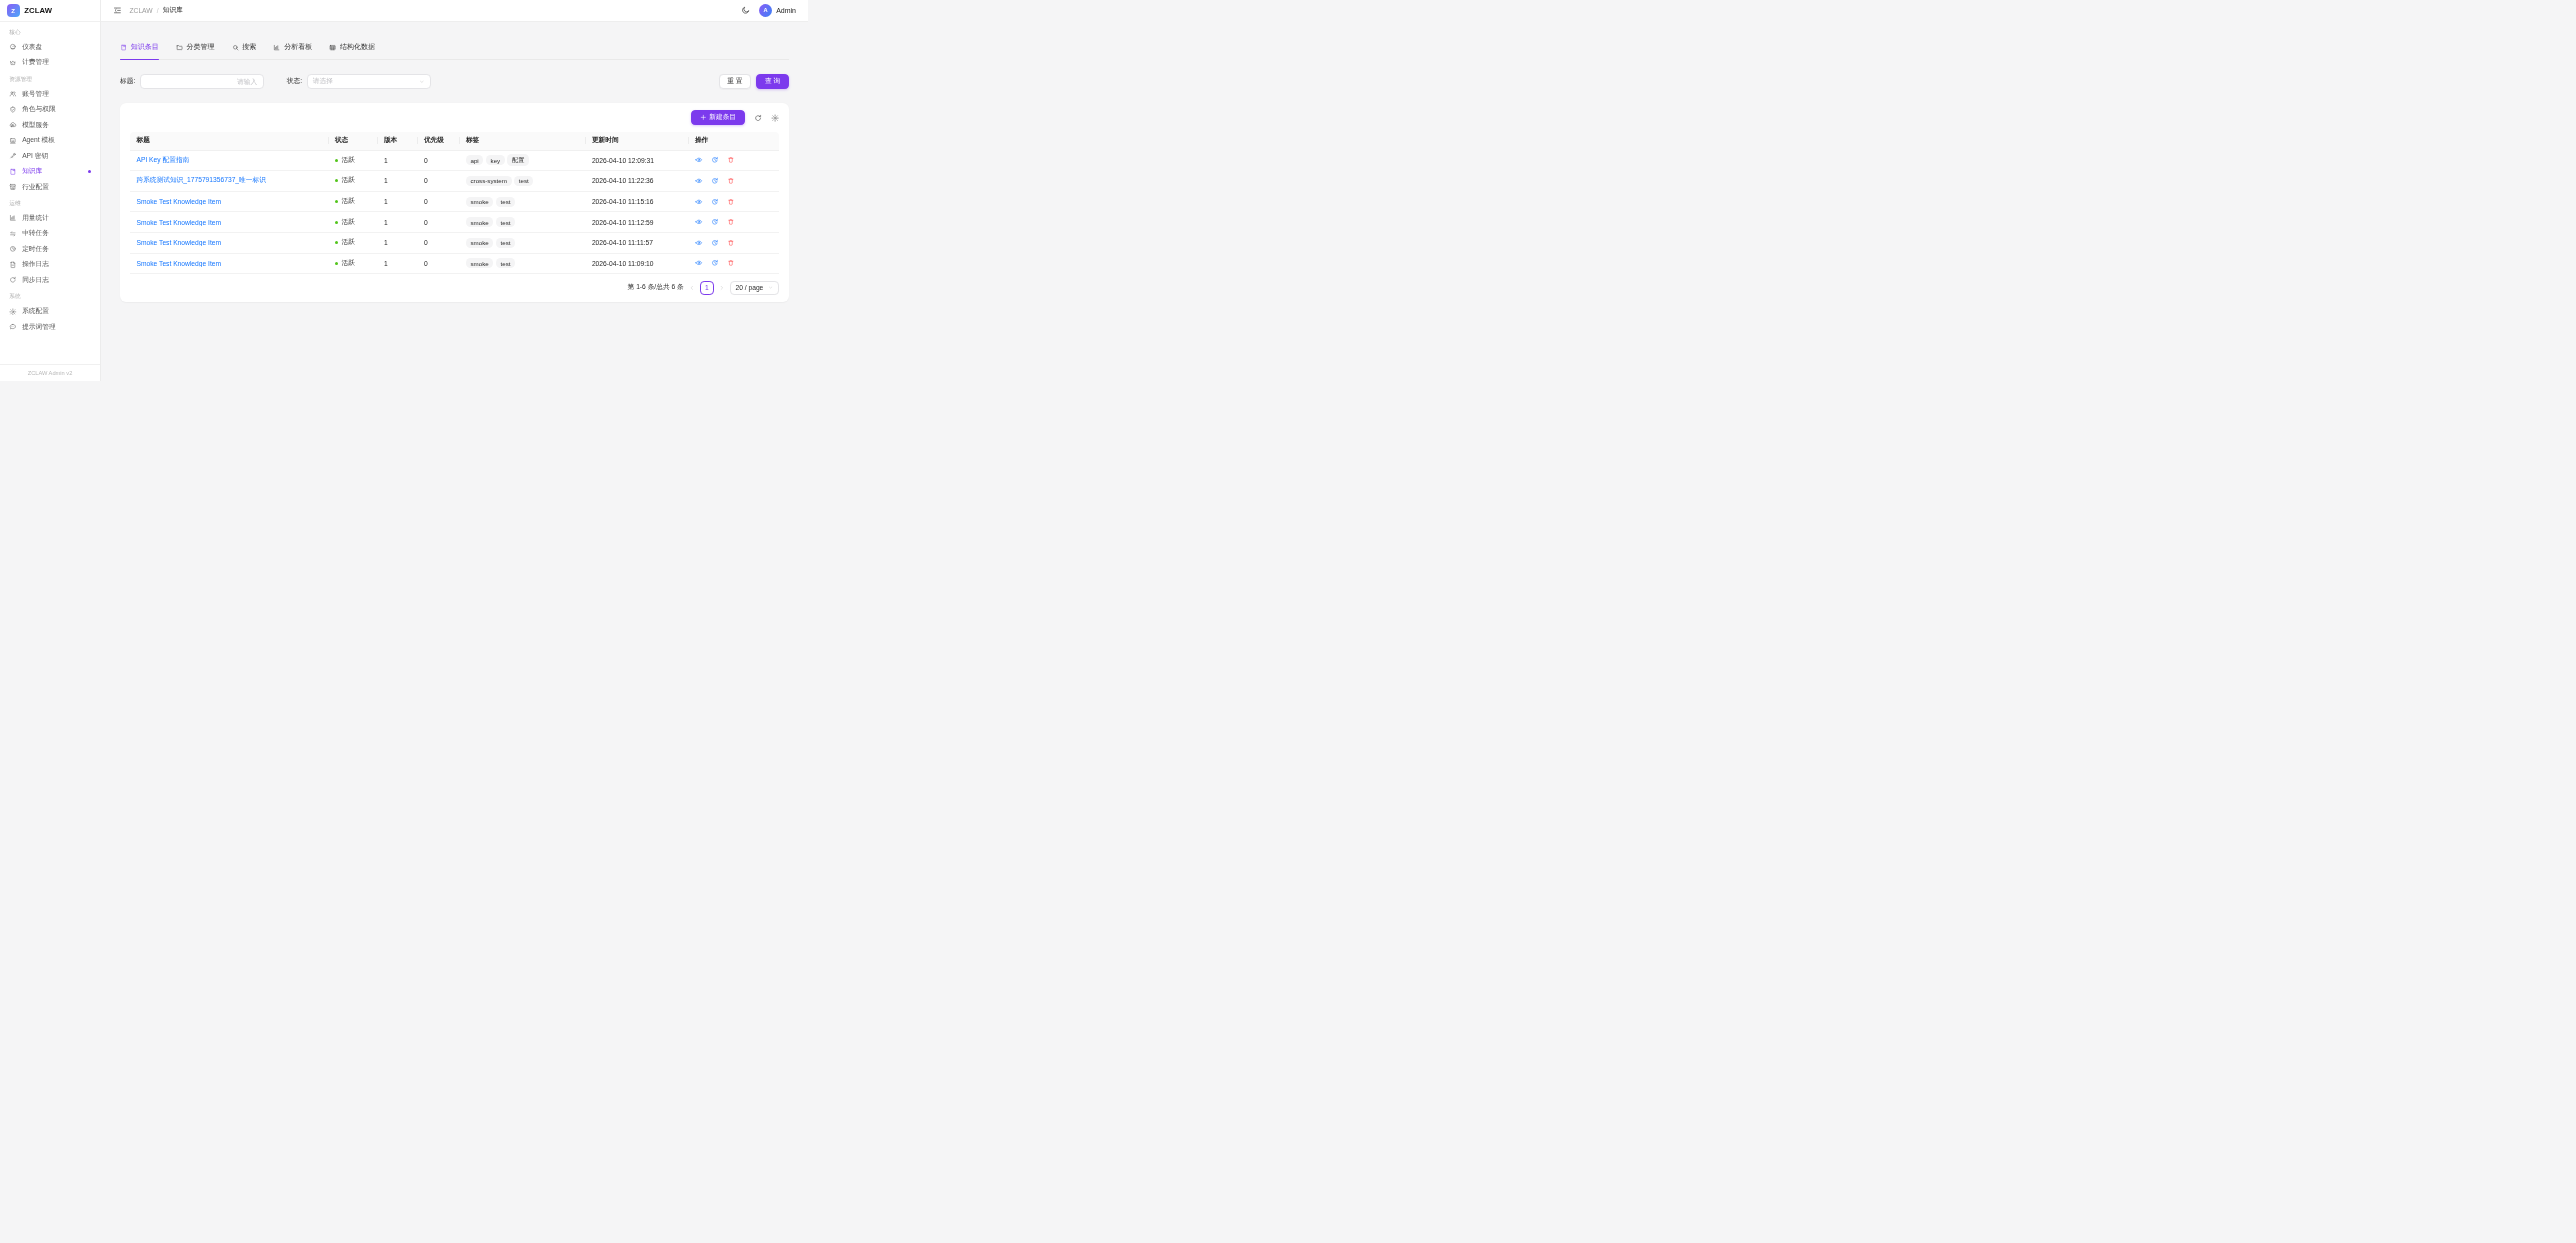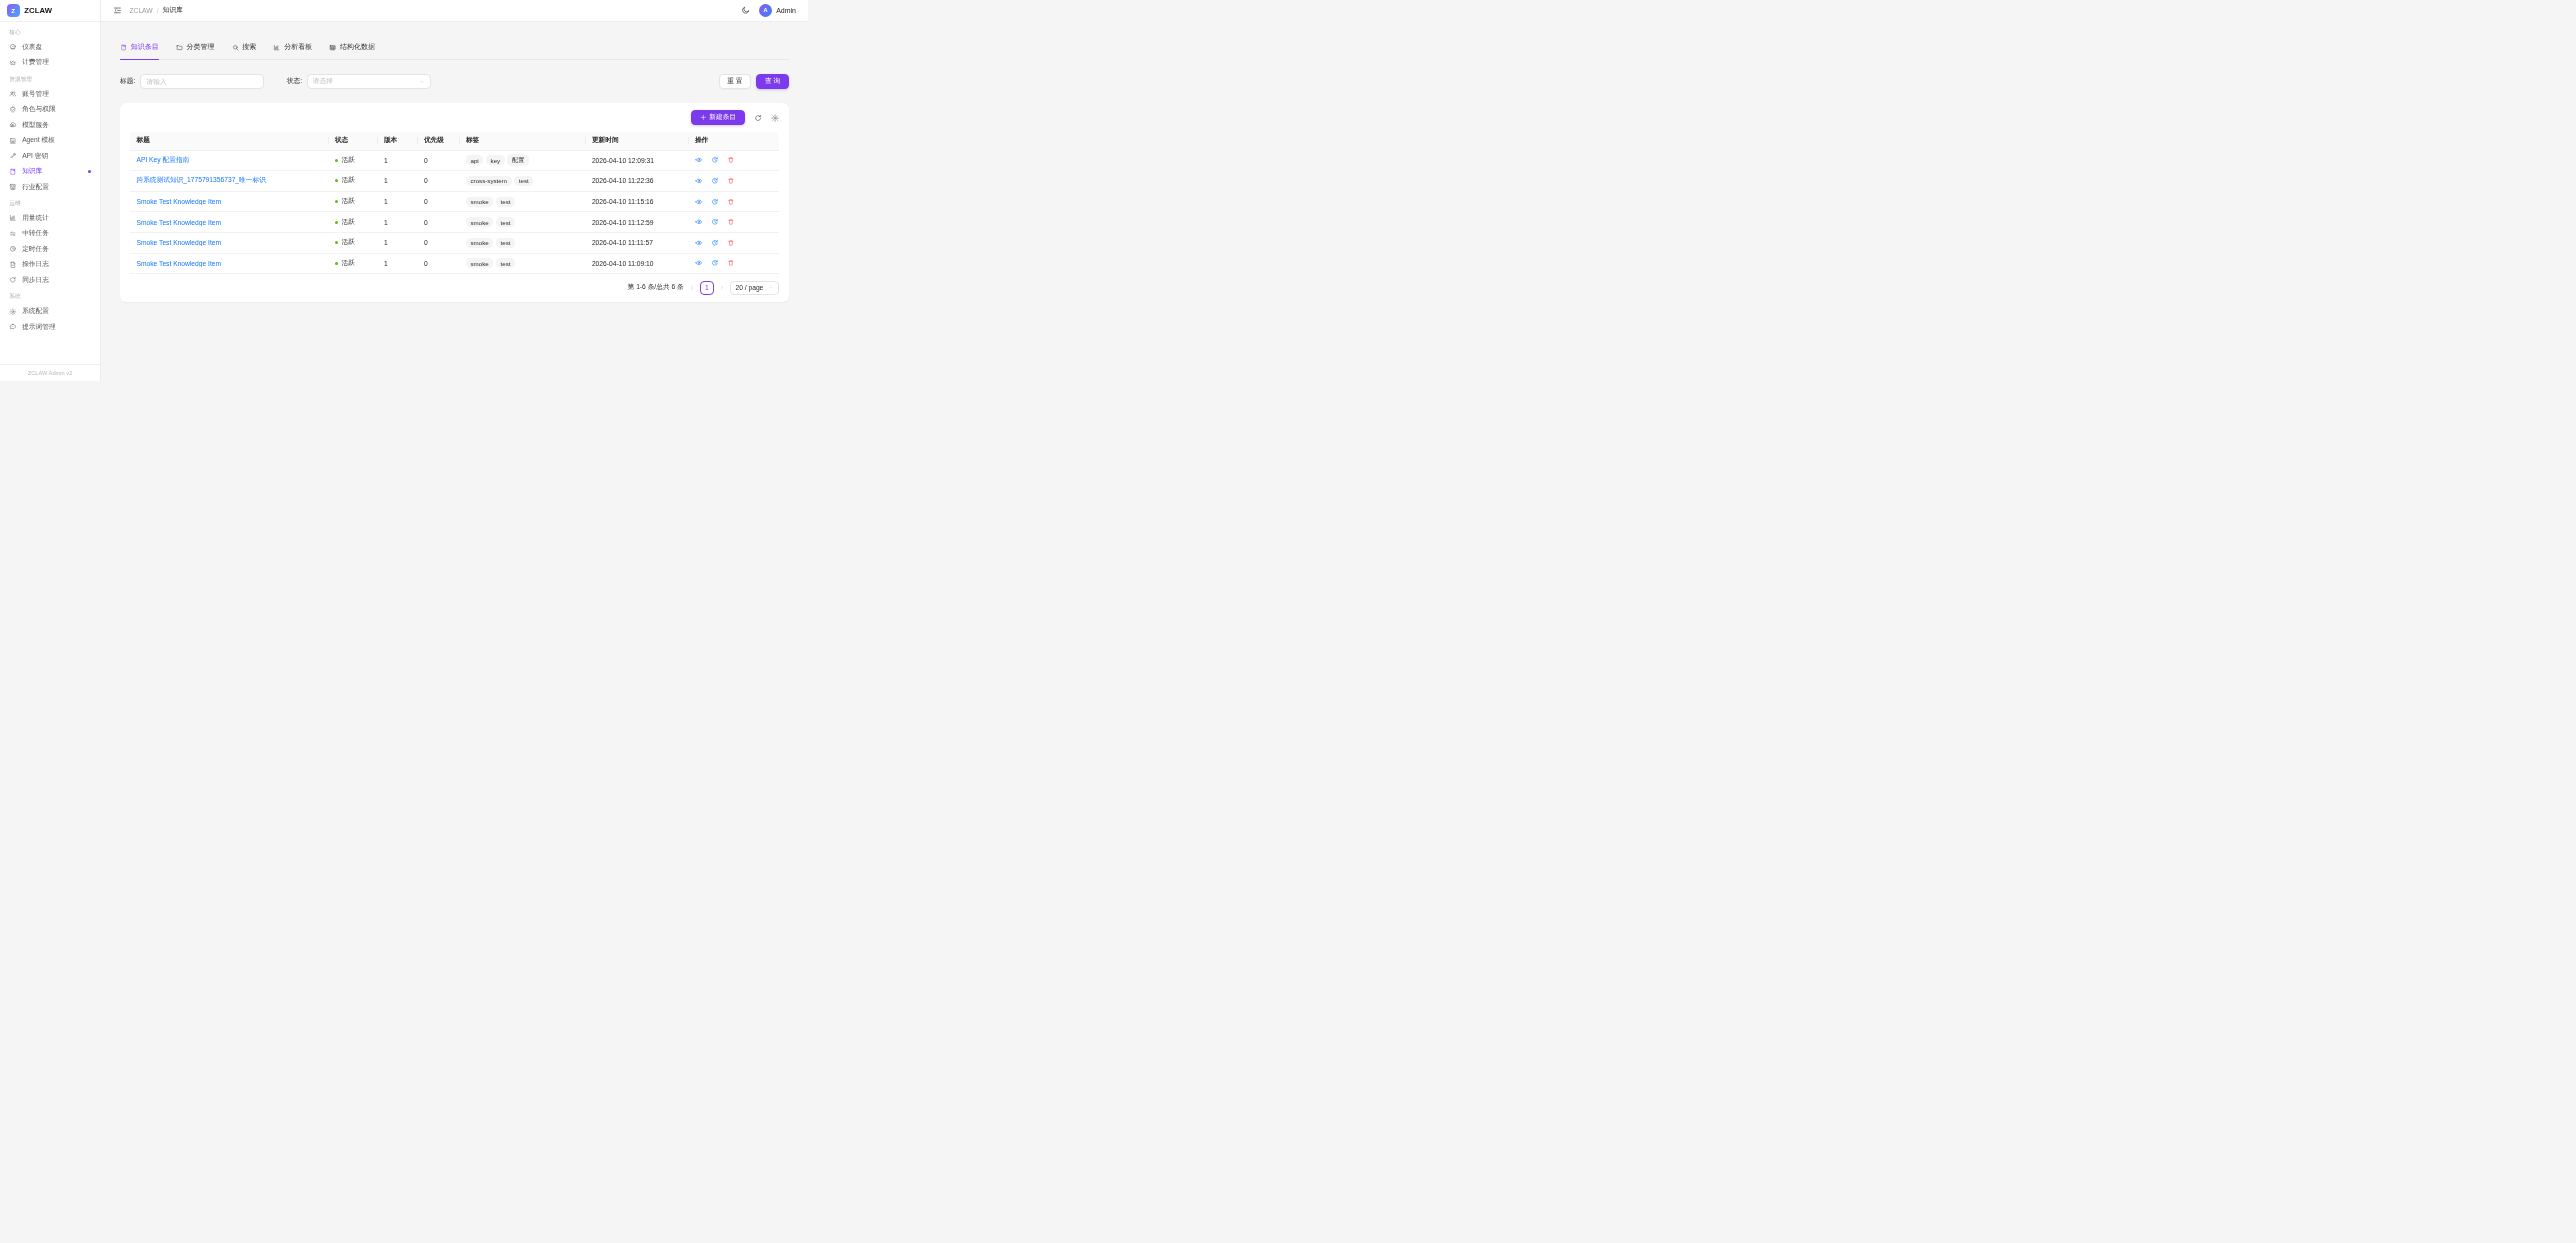--- a/index.html
+++ b/index.html
@@ -50,21 +50,21 @@
   .tab svg { width:7.2px; height:7.2px; }
   .tab.active { color:#7c3aed; }
   .tab.active::after { content:""; position:absolute; left:0; right:0; bottom:-0.5px; height:1px; background:#7c3aed; border-radius:1px; }
 
   
   .filter-row { margin-top:13.4px; display:flex; align-items:center; }
   .filter-item { display:flex; align-items:center; gap:4.6px; }
   .filter-item + .filter-item { margin-left:23px; }
   .filter-label { color:#2b2b2b; }
   .text-input { width:124px; height:15.5px; background:#fff; border:0.5px solid #e4e4e7; border-radius:4.1px; padding:0 5.7px;
-    font-family:inherit; font-size:6.7px; color:#333; outline:none; }
+    font-family:inherit; font-size:6.7px; color:#333; outline:none;text-align:right; }
   .text-input::placeholder { color:#c2c2c6; }
   .select { width:124px; height:15.5px; background:#fff; border:0.5px solid #e4e4e7; border-radius:4.1px; padding:0 5.2px;
     display:flex; align-items:center; justify-content:space-between; cursor:pointer; }
   .select-placeholder { color:#c2c2c6; }
   .select .chev { color:#c4c4c4; }
   .filter-actions { margin-left:auto; display:flex; gap:5.2px; }
   .btn { height:15.5px; padding:0 7.7px; border-radius:4.1px; display:inline-flex; align-items:center; justify-content:center;
     gap:3.1px; font-size:6.7px; cursor:pointer; font-family:inherit; white-space:nowrap; }
   .btn-default { background:#fff; border:0.5px solid #e4e4e7; color:#2b2b2b; box-shadow:0 0.5px 1px rgba(0,0,0,.03); }
   .btn-primary { background:#7c3aed; border:0.5px solid #7c3aed; color:#fff; box-shadow:0 1px 2.6px rgba(124,58,237,.28); }

